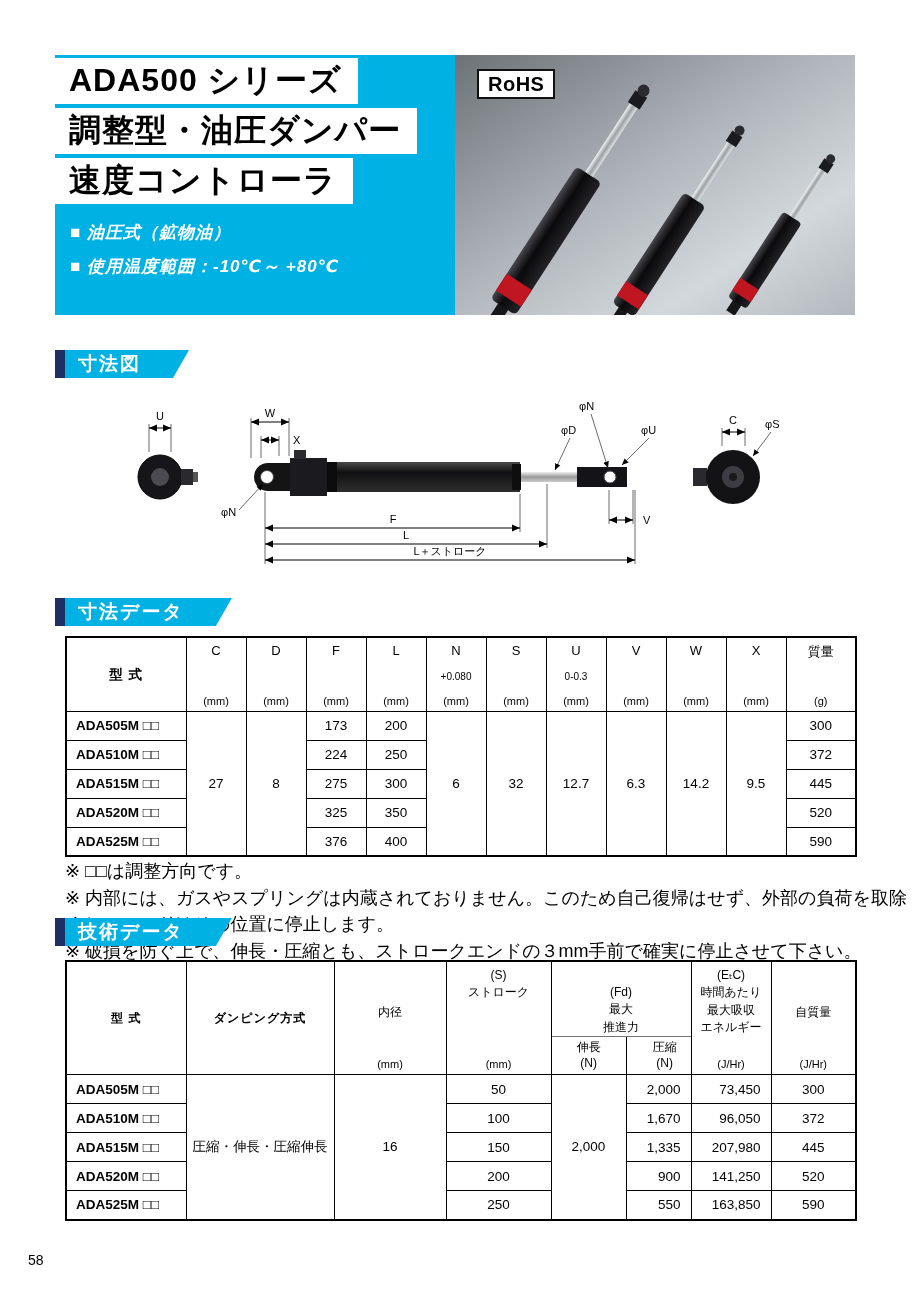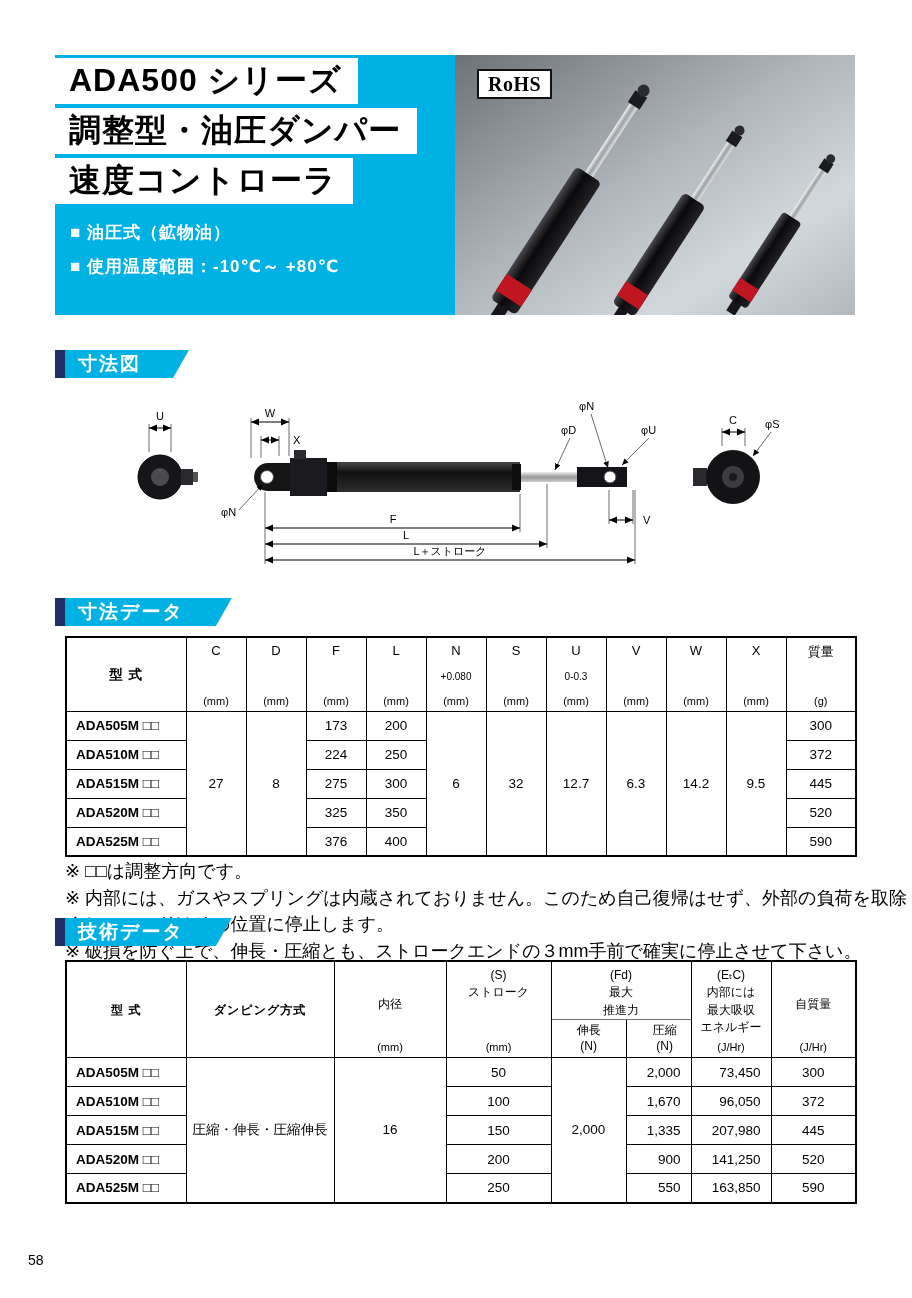--- a/index.html
+++ b/index.html
@@ -9,22 +9,22 @@
     font-family:"Liberation Sans","DejaVu Sans",sans-serif;
     overflow:hidden;
   }
 
   
   .hero { position:absolute; left:55px; top:55px; width:800px; height:260px; background:#00b1e3; }
   .hero-titles { position:absolute; left:0; top:3px; z-index:2; }
   .title-box { background:#fff; width:fit-content; padding:3px 16px 4px 14px; margin-bottom:4px;
                font-size:32px; font-weight:bold; letter-spacing:1px; line-height:1.22; }
   .hero-bullets { position:absolute; left:15px; top:166px; color:#fff; font-weight:bold; font-size:17px; z-index:2; }
-  .hero-bullets div { margin-bottom:11px; letter-spacing:1px; }
-  .photo { position:absolute; right:0; top:0; width:400px; height:298px;font-family:Liberation Serif, serif; }
+  .hero-bullets div { margin-bottom:11px; letter-spacing:1px;font-style:italic; }
+  .photo { position:absolute; right:0; top:0; width:400px; height:298px; }
   .photo svg { display:block; width:400px; height:260px; }
   .rohs { position:absolute; left:22px; top:14px; background:#fff; border:2px solid #111;
           font-weight:bold; font-size:20px; padding:0 9px; line-height:26px; letter-spacing:0.5px; }
 
   
   .section { position:absolute; left:55px; display:flex; align-items:stretch; height:28px; }
   .section .bar { width:10px; background:#1d2f63; }
   .section .label { background:#00b1e3; color:#fff; font-weight:bold; font-size:19px; line-height:28px;
                     padding:0 48px 0 13px; letter-spacing:2px;
                     clip-path:polygon(0 0,100% 0,calc(100% - 16px) 100%,0 100%); }
@@ -60,21 +60,21 @@
   .dim-table thead th { height:74px; }
 
   .notes { position:absolute; left:65px; top:858px; font-size:18px; line-height:1.45; }
   .notes div { margin-bottom:1px; }
 
   .tech-table { top:960px; }
   .tech-table thead th { height:96px; }
   .tech-table .hc { font-size:12px; }
   .tech-table .hgroup { line-height:1.45; text-align:center; }
   .th-thrust { display:flex; flex-direction:column; height:100%; padding:0; }
-  .th-top { flex:1; display:flex; flex-direction:column; align-items:center; padding-top:5px; font-size:12px; line-height:1.45; }
+  .th-top { flex:1; display:flex; flex-direction:column; align-items:center; padding-top:22px; font-size:12px; line-height:1.45; }
   .th-sub { display:flex; border-top:1px solid #737373; height:38px; }
   .th-sub .sub { display:flex; flex-direction:column; align-items:center; justify-content:center; font-size:12px; line-height:1.3; }
   .th-sub .sub:first-child { width:75px; }
   .th-sub .sub2 { width:65px; border-left:1px solid #000;padding-left:12px; }
   td.num-r { text-align:right !important; padding-right:10px; }
 
   .page-number { position:absolute; left:28px; top:1252px; font-size:14px; }
 </style>
 </head>
 <body>
@@ -450,21 +450,21 @@
                 <span>圧縮</span>
                 <span>(N)</span>
               </div>
           </div>
         </div>
       </th>
       <th>
           <div class="hc">
             <div class="hgroup">
               <div>(EₜC)</div>
-              <div>内部には</div>
+              <div>時間あたり</div>
               <div>最大吸収</div>
               <div>エネルギー</div>
             </div>
             <div class="hu">(J/Hr)</div>
           </div>
         </th>
       <th>
           <div class="hc">
             <div class="flexmid">自質量</div>
             <div class="hu">(J/Hr)</div>

